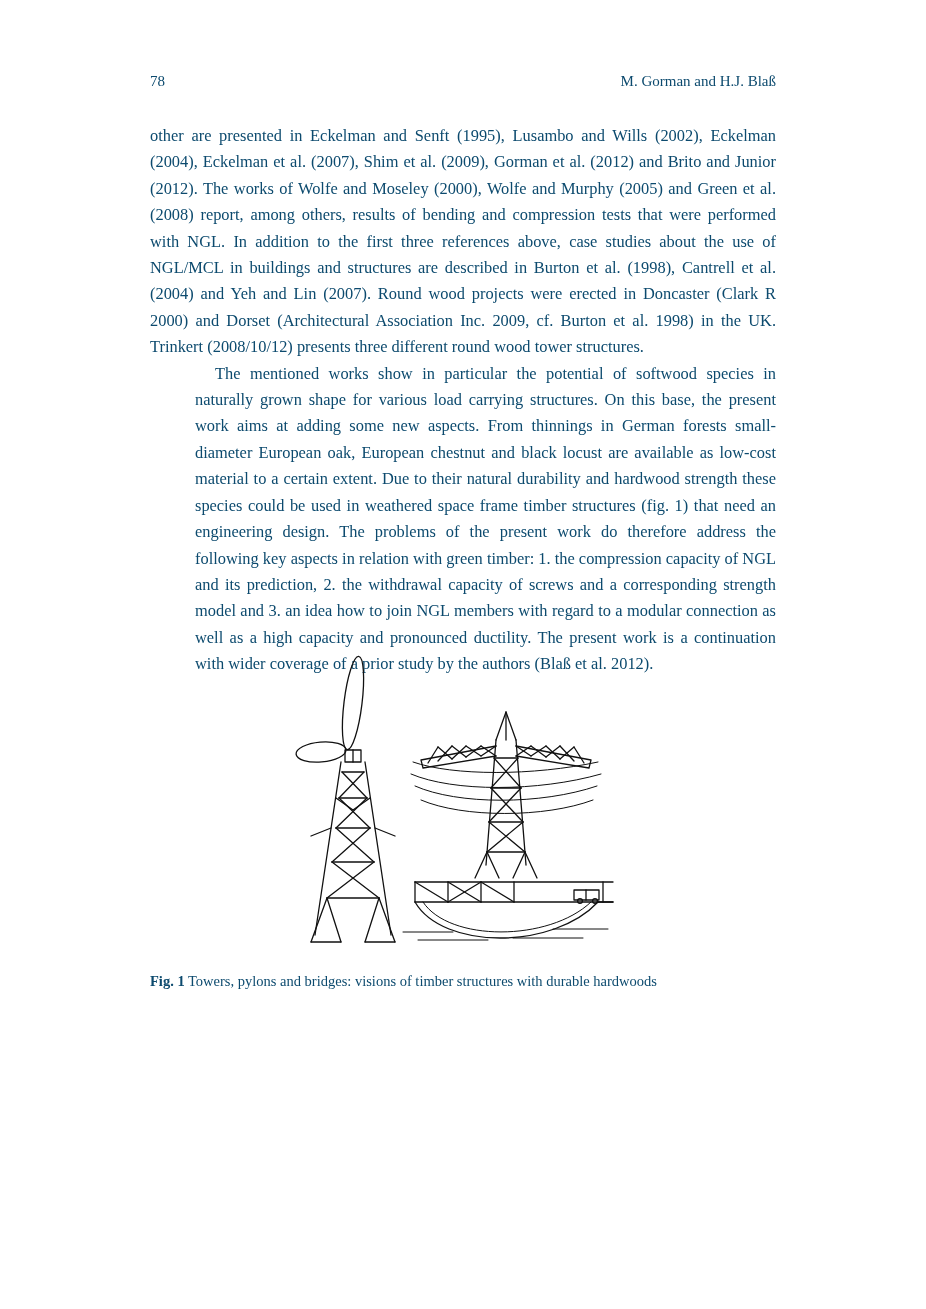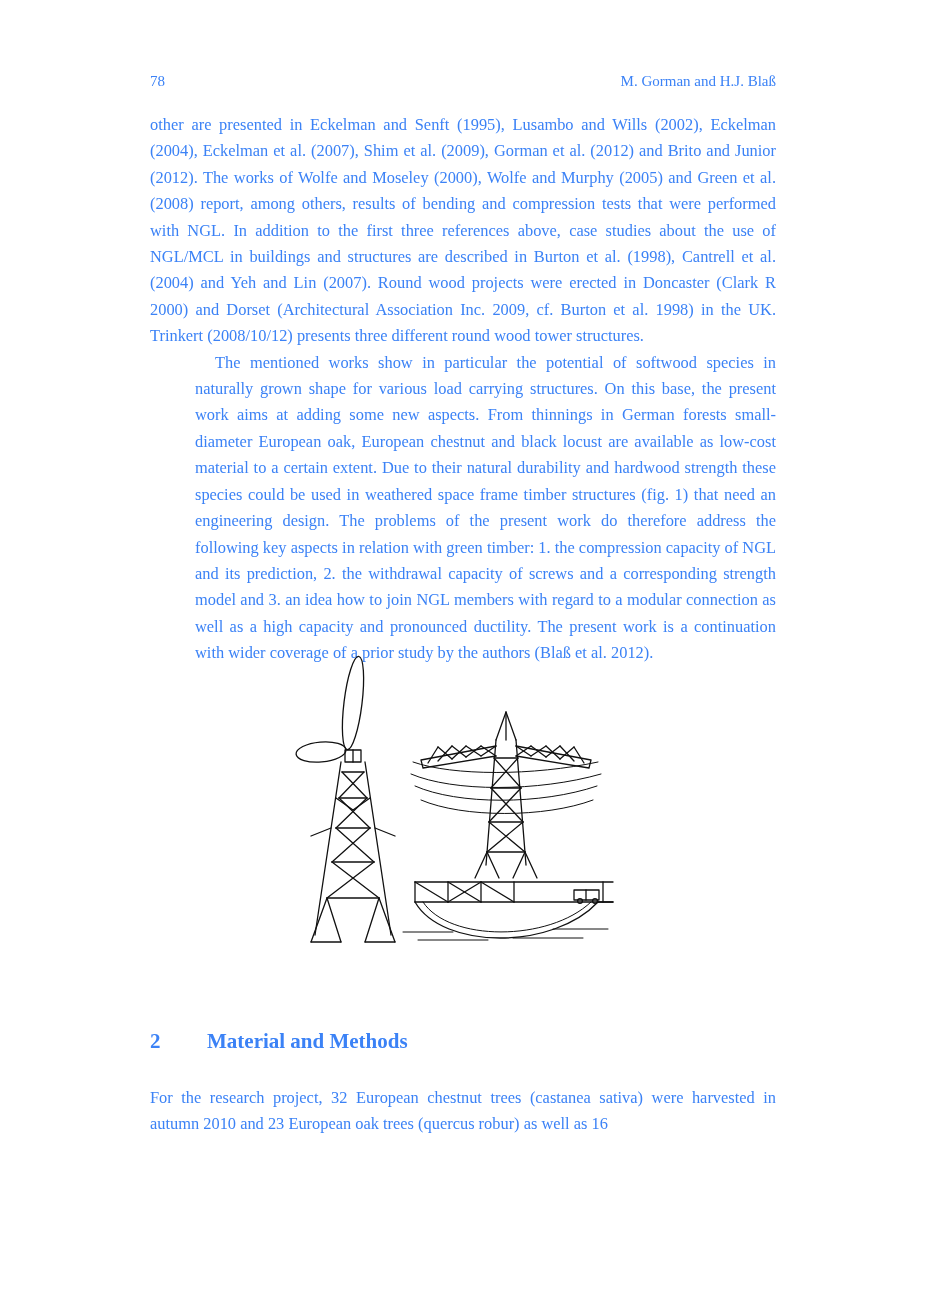--- a/index.html
+++ b/index.html
@@ -6,40 +6,40 @@
     margin: 0;
     padding: 0;
     background: #ffffff;
   }
   .page {
     position: relative;
     width: 926px;
     height: 1309px;
     background: #ffffff;
     font-family: "Liberation Serif", serif;
-    color: #3b82f6;
+    color: #0c4a6e;
     overflow: hidden;
   }
   .header {
     position: absolute;
     top: 72px;
     left: 150px;
     width: 626px;
     font-size: 15px;
     line-height: 18px;
   }
   .header .folio {
     float: left;
   }
   .header .running-title {
     float: right;
   }
   .body-block {
     position: absolute;
-    top: 112px;
+    top: 123px;
     left: 150px;
     width: 626px;
     font-size: 16.4px;
     line-height: 26.4px;
     text-align: justify;
     text-justify: inter-word;
     hyphens: manual;
   }
   .body-block p {
     margin: 0;
@@ -217,22 +217,20 @@
         <line x1="350" y1="232" x2="350" y2="252"></line>
 
         <path d="M321 240 L346 240 L346 250 L321 250 Z"></path>
         <path d="M333 240 L333 250"></path>
         <circle cx="327" cy="251" r="2.4"></circle>
         <circle cx="342" cy="251" r="2.4"></circle>
       </g>
     </svg>
   </div>
 
-
-  <div class="section-head">
-    <span class="sec-num">2</span><span>Material and Methods</span>
-  </div>
-
-  <div class="after-section">
-    <p>For the research project, 32 European chestnut trees (castanea sativa) were harvested in autumn 2010 and 23 European oak trees (quercus robur) as well as 16</p>
-  </div>
+  <div class="figure-caption">
+    <span class="fig-label">Fig. 1</span>
+    <span>Towers, pylons and bridges: visions of timber structures with durable hardwoods</span>
+  </div>
+
+
 
 </div>
 
 </body></html>

